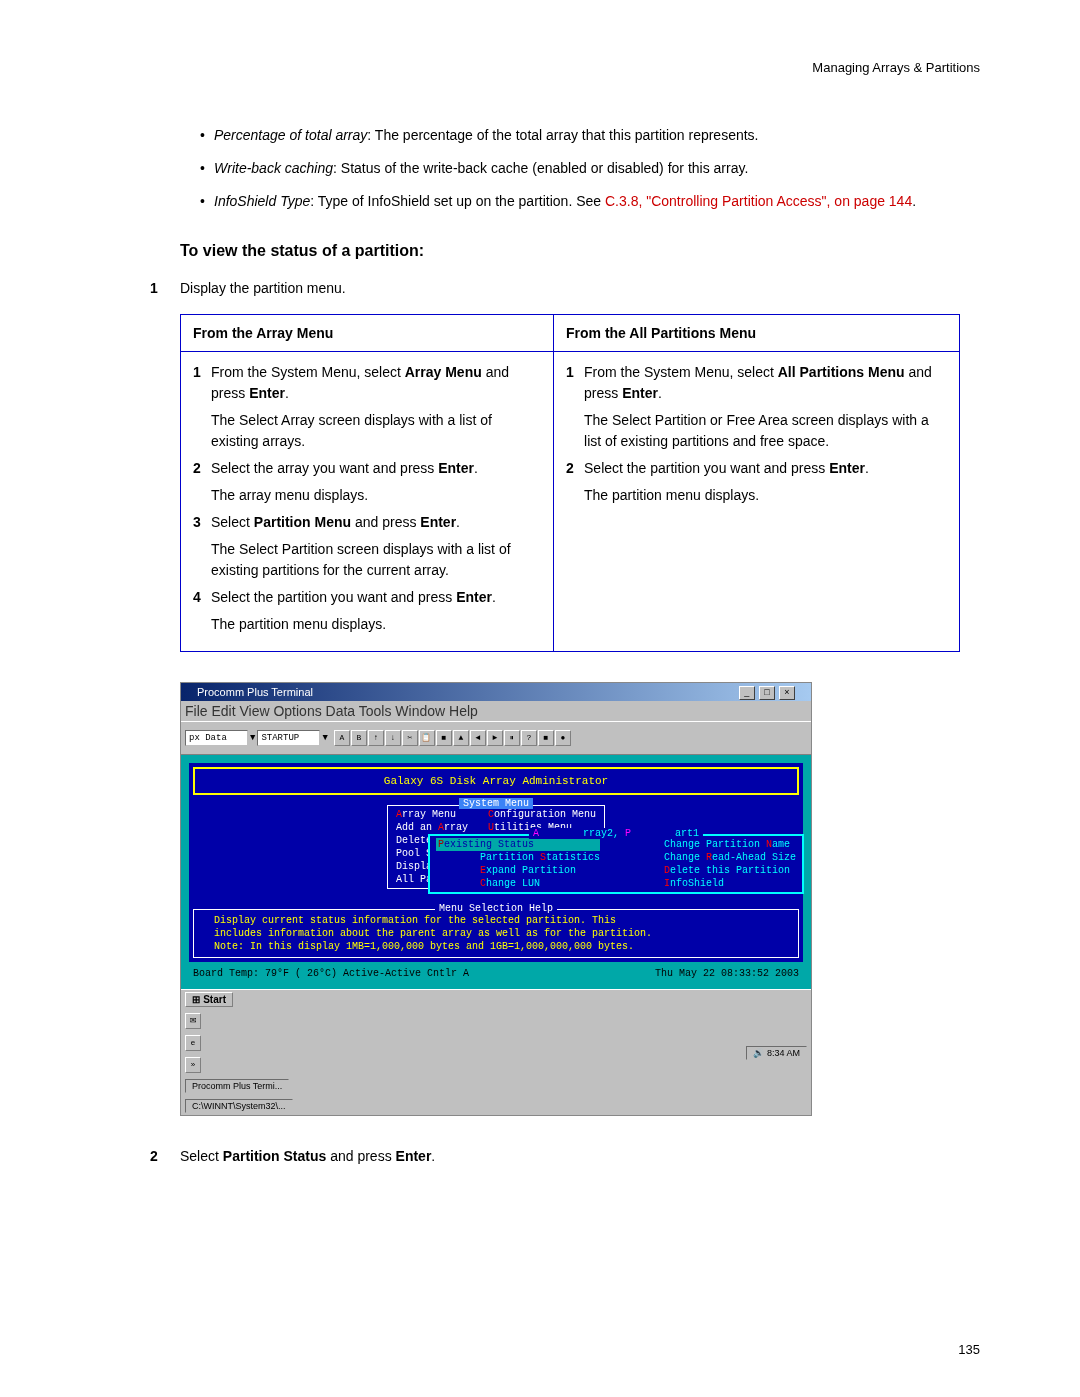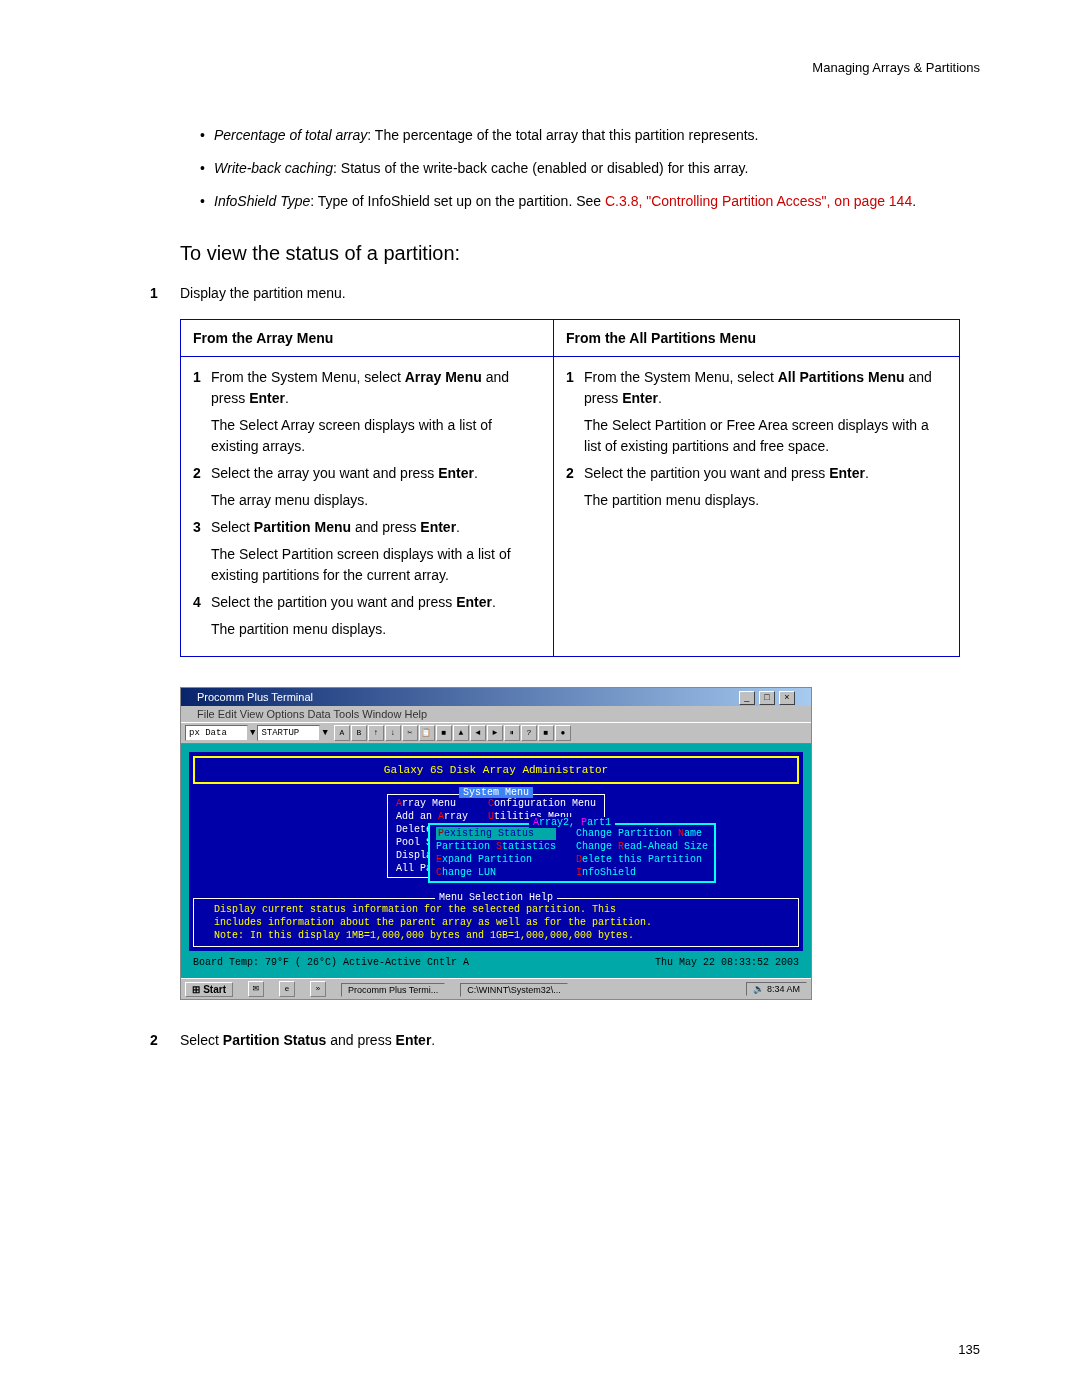--- a/index.html
+++ b/index.html
@@ -35,23 +35,23 @@
   }
   .bullet-item::before {
     content: "•";
     position: absolute;
     left: 0;
   }
   .italic { font-style: italic; }
   .bold { font-weight: bold; }
   .red-link { color: #cc0000; }
   .section-heading {
-    font-weight: normal;
+    font-weight: bold;
     margin: 25px 0 18px 80px;
-    font-size: 20px;
+    font-size: 16px;
   }
   .numbered-step {
     display: flex;
     margin: 0 0 15px 50px;
     line-height: 1.5;
   }
   .numbered-step .num {
     font-weight: bold;
     width: 30px;
     flex-shrink: 0;
@@ -126,28 +126,28 @@
     border-right-color: #404040;
     border-bottom-color: #404040;
     margin-left: 1px;
     text-align: center;
     color: #000;
     line-height: 10px;
     font-size: 9px;
   }
   .win-menubar {
     background: #c0c0c0;
-    padding: 2px 16px;
+    padding: 2px 4px;
     font-family: Tahoma, sans-serif;
-    font-size: 11px;
+    font-size: 14px;
     color: #333;
   }
   .win-toolbar {
     background: #c0c0c0;
-    padding: 2px 4px;
+    padding: 8px 4px;
     border-top: 1px solid #fff;
     border-bottom: 1px solid #808080;
     display: flex;
     align-items: center;
     gap: 2px;
   }
   .tb-field {
     display: inline-block;
     background: #fff;
     border: 1px inset #c0c0c0;
@@ -244,21 +244,21 @@
   }
   .overlay-col {
     line-height: 1.3;
     white-space: nowrap;
   }
   .sel-row {
     background: #00a8a8;
     color: #0000a8;
     padding: 0 2px;
   }
-  .cyan-text { color: #00ffff; }
+  .cyan-text { color: #00ffff; padding-left: 44px; }
   .help-box {
     border: 1px solid #fff;
     padding: 4px 20px;
     color: #ffff00;
     position: relative;
     line-height: 1.3;
     margin-top: 10px;
     font-size: 10px;
   }
   .help-label {
@@ -282,21 +282,21 @@
   .taskbar {
     background: #c0c0c0;
     border-top: 1px solid #fff;
     display: flex;
     align-items: center;
     padding: 2px 4px;
     font-family: Tahoma, sans-serif;
     font-size: 10px;
     justify-content: space-between;
   }
-  .taskbar-left { display: flex; align-items: flex-end; gap: 15px; }
+  .taskbar-left { display: flex; align-items: flex-start; gap: 6px; flex-direction: column; }
   .start-btn {
     background: #c0c0c0;
     border: 1px solid #fff;
     border-right-color: #808080;
     border-bottom-color: #808080;
     padding: 1px 6px;
     font-weight: bold;
   }
   .task-btn {
     background: #c0c0c0;

